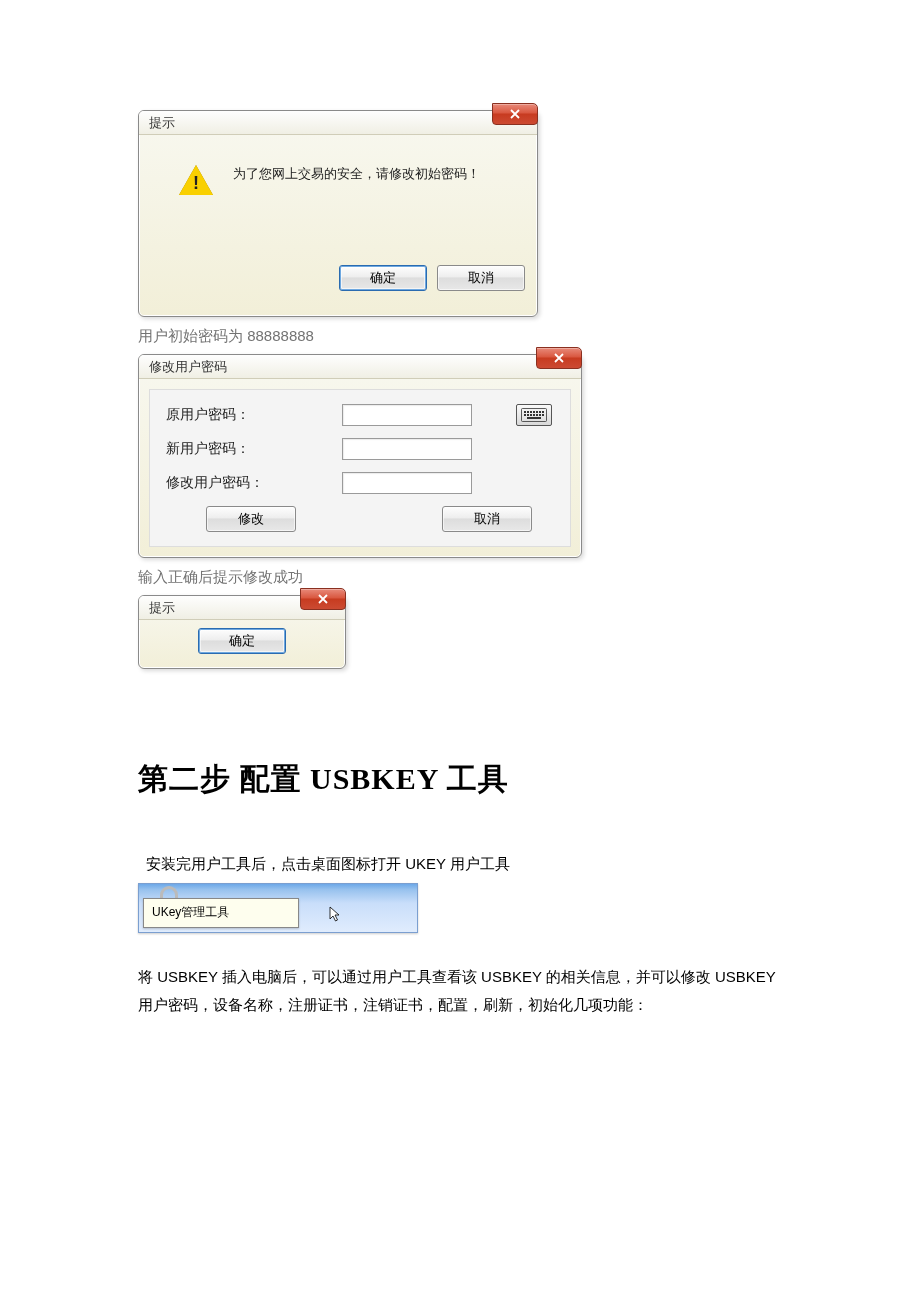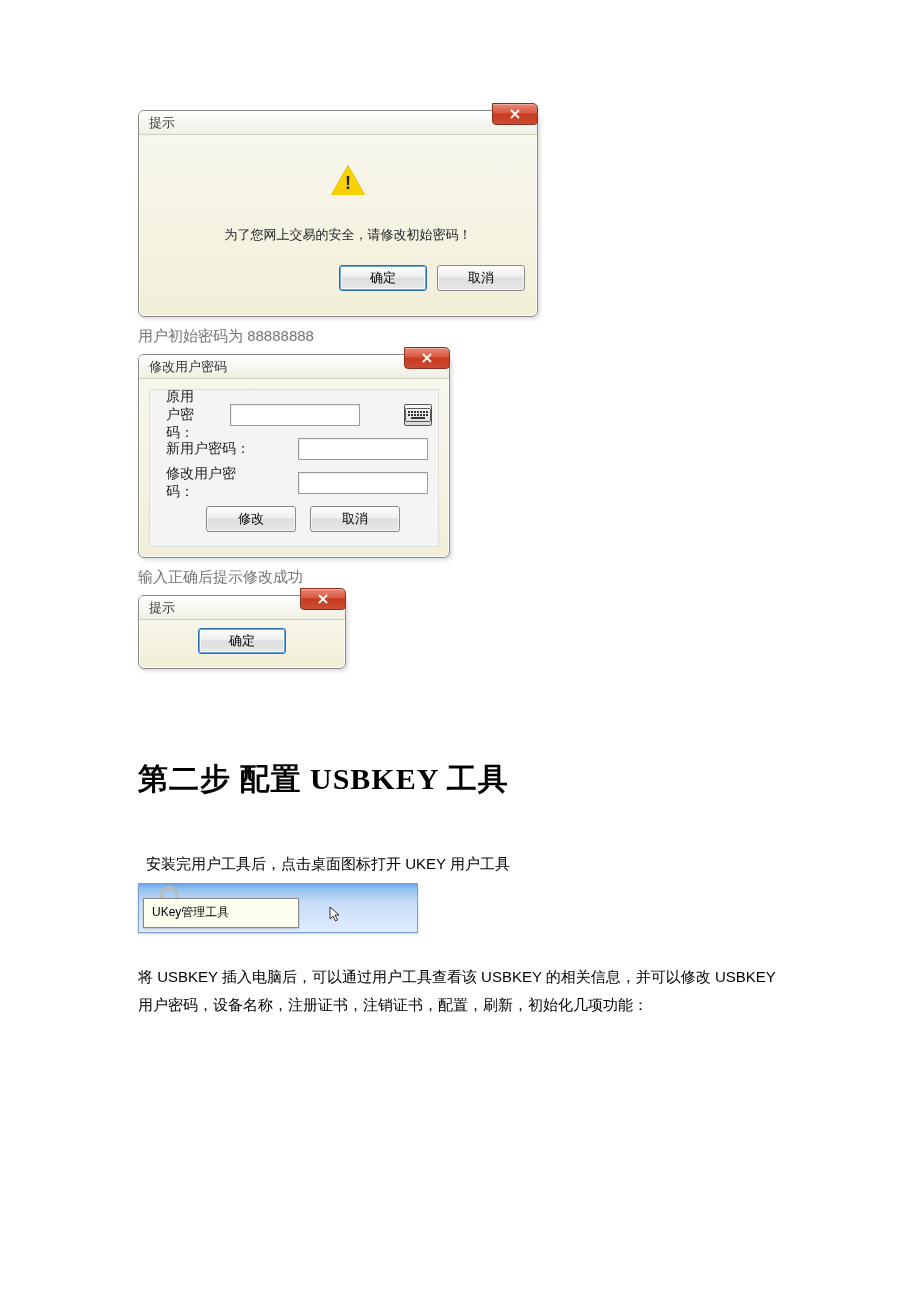--- a/index.html
+++ b/index.html
@@ -14,21 +14,21 @@
     
     
     .dialog {
       border: 1px solid #8a8a8a;
       border-radius: 6px;
       background: linear-gradient(to bottom, #f8f8f0 0%, #f2efd8 100%);
       box-shadow: 0 0 0 1px #fff inset, 2px 2px 4px rgba(0,0,0,0.15);
       position: relative;
     }
     .d1 { width: 400px; height: 207px; margin-bottom: 10px; }
-    .d2 { width: 312px; margin-bottom: 10px; }
+    .d2 { width: 444px; margin-bottom: 10px; }
     .d3 { width: 208px; margin-bottom: 30px; }
     
     .titlebar {
       height: 24px;
       display: flex;
       align-items: center;
       padding: 0 0 0 10px;
       background: linear-gradient(to bottom, #fefefe 0%, #f0efe4 100%);
       border-bottom: 1px solid #d0cdb8;
       border-radius: 5px 5px 0 0;
@@ -51,24 +51,22 @@
       align-items: center;
       justify-content: center;
       cursor: pointer;
       box-shadow: inset 0 1px 0 rgba(255,255,255,0.3);
     }
     .close-btn svg { width: 10px; height: 10px; }
     
     .d1-body {
       padding: 30px 20px 10px 40px;
       display: flex;
-      align-items: center;
-      gap: 27px;
+      gap: 20px;
       height: 120px;
-      flex-direction: column;
     }
     .warn-icon {
       width: 34px; height: 34px;
       position: relative;
     }
     .warn-tri {
       width: 0; height: 0;
       border-left: 17px solid transparent;
       border-right: 17px solid transparent;
       border-bottom: 30px solid #f9d000;

